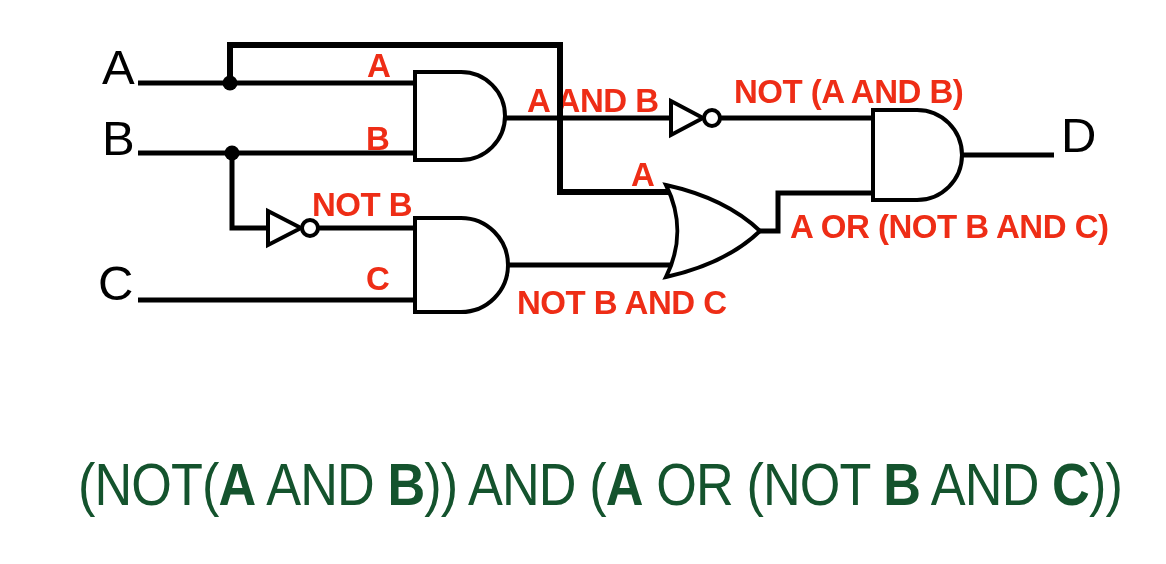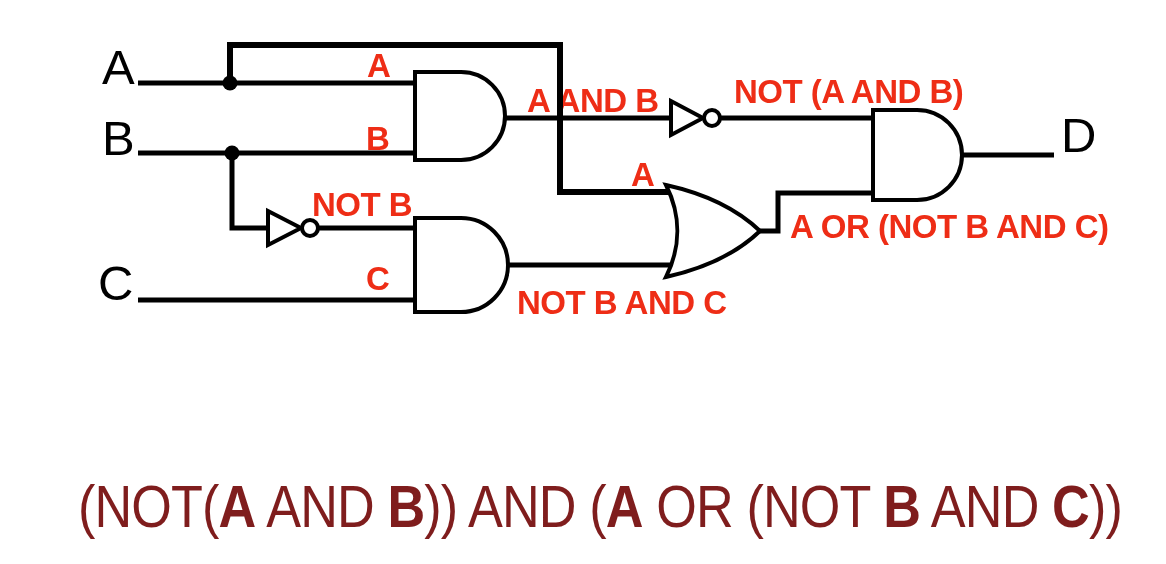--- a/index.html
+++ b/index.html
@@ -46,25 +46,25 @@
   }
   .bubble {
     fill: #ffffff;
     stroke-width: 4;
   }
   .junction { stroke: none; }
   .formula {
     position: absolute;
     left: 0;
     right: 0;
-    top: 474px;
+    top: 452px;
     text-align: center;
     font-size: 60px;
     line-height: 66px;
-    color: #7f1d1d;
+    color: #14532d;
     white-space: nowrap;
   }
   .formula-inner {
     display: inline-block;
     transform: scaleX(0.87);
     transform-origin: 50% 50%;
     letter-spacing: -1px;
   }
   .formula-bold { font-weight: 700; }
 </style>

